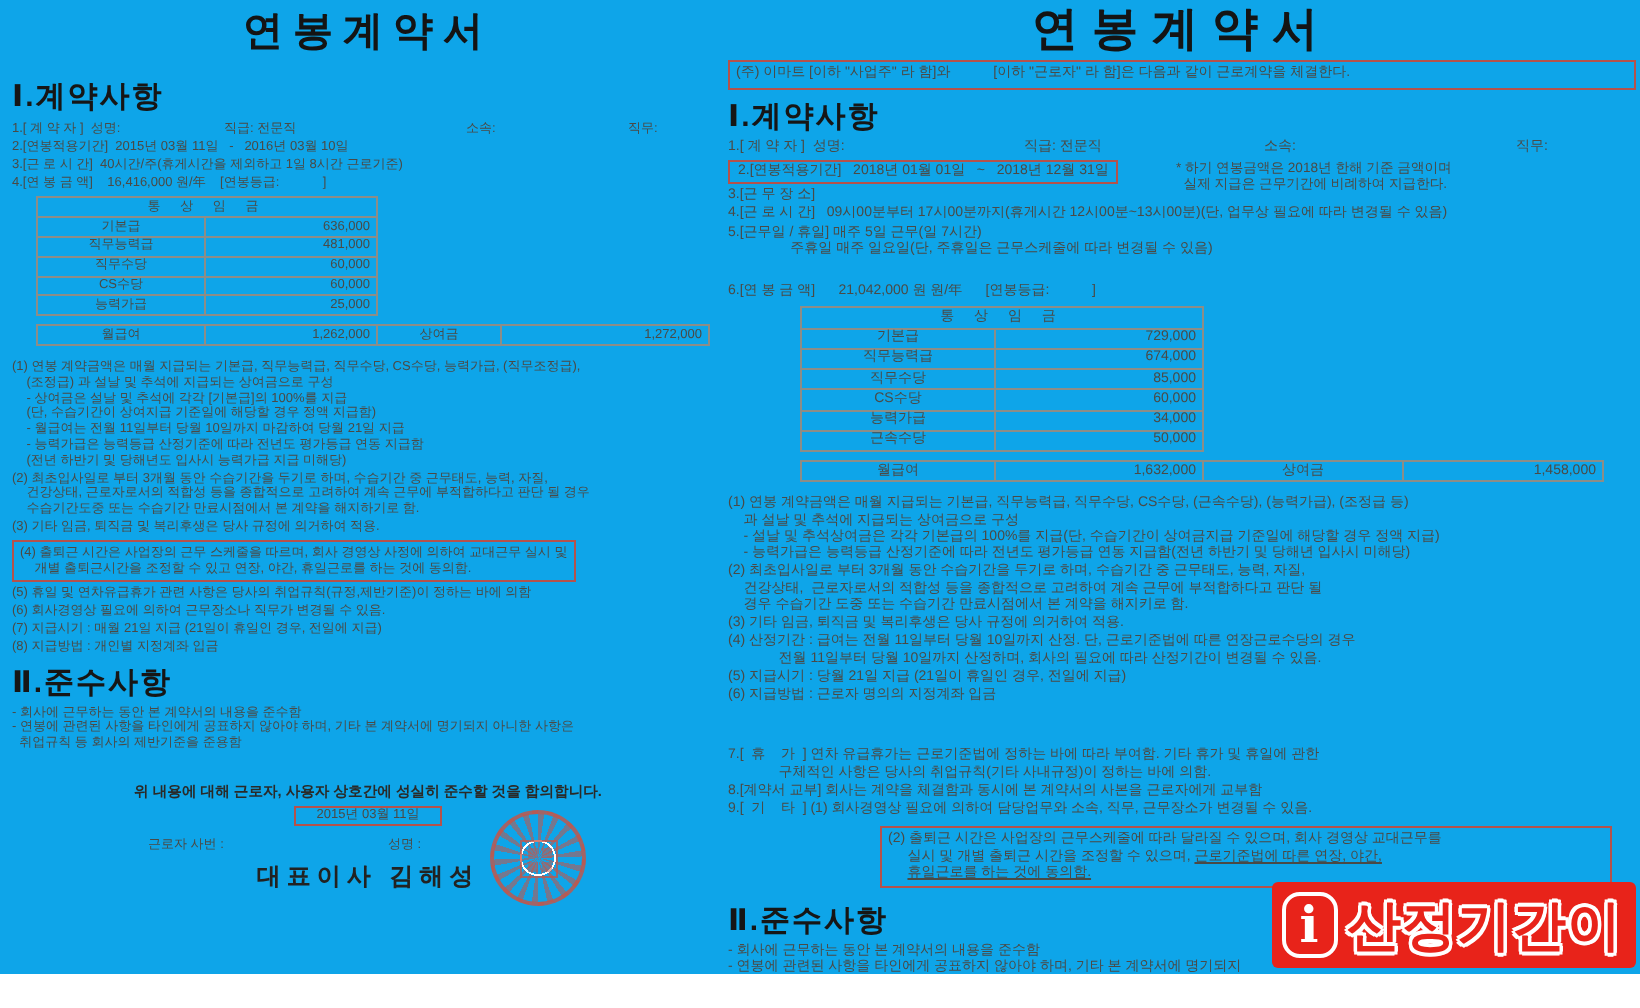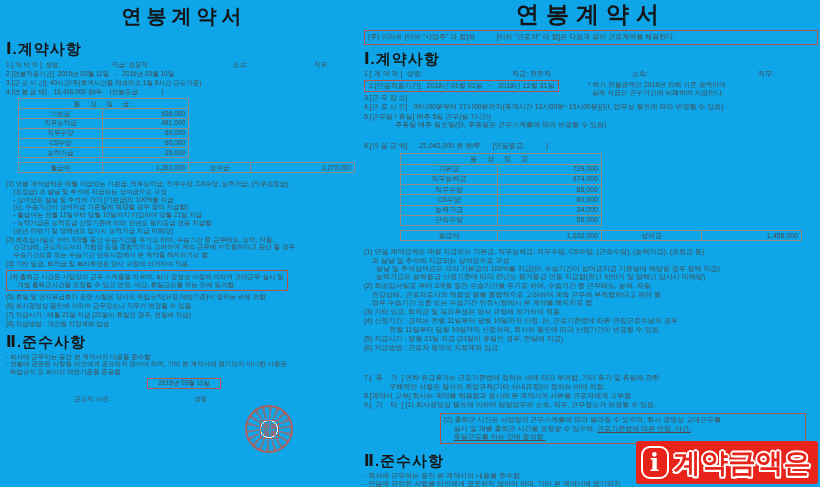--- a/index.html
+++ b/index.html
@@ -164,27 +164,29 @@
       <div class="cline">(6) 회사경영상 필요에 의하여 근무장소나 직무가 변경될 수 있음.</div>
       <div class="cline">(7) 지급시기 : 매월 21일 지급 (21일이 휴일인 경우, 전일에 지급)</div>
       <div class="cline">(8) 지급방법 : 개인별 지정계좌 입금</div>
     </div>
 
     <div class="sec-heading sec-heading2">Ⅱ.준수사항</div>
     <div class="cline">- 회사에 근무하는 동안 본 계약서의 내용을 준수함
 - 연봉에 관련된 사항을 타인에게 공표하지 않아야 하며, 기타 본 계약서에 명기되지 아니한 사항은
   취업규칙 등 회사의 제반기준을 준용함</div>
 
+    <div class="agreement">위 내용에 대해 근로자, 사용자 상호간에 성실히 준수할 것을 합의합니다.</div>
     <div class="date-wrap">
       <span class="red-box date-box">2015년 03월 11일</span>
     </div>
     <div class="sig-row">
       <span style="left:68px">근로자 사번 :</span>
       <span style="left:188px">성명 :</span>
     </div>
+    <div class="ceo">대표이사   김해성</div>
     <div class="stamp">
       <div class="stamp-core"></div>
     </div>
   </div>
 
   <div class="doc doc-right">
     <div class="title">연봉계약서</div>
     <div class="red-box intro-box">(주) 이마트 [이하 "사업주" 라 함]와           [이하 "근로자" 라 함]은 다음과 같이 근로계약을 체결한다.</div>
     <div class="sec-heading">Ⅰ.계약사항</div>
 
@@ -273,16 +275,16 @@
     </div>
 
     <div class="sec-heading sec-heading2">Ⅱ.준수사항</div>
     <div class="cline">- 회사에 근무하는 동안 본 계약서의 내용을 준수함
 - 연봉에 관련된 사항을 타인에게 공표하지 않아야 하며, 기타 본 계약서에 명기되지
   취업규칙 등 회사의 기타 사내규정 및 근로기준법을 준용함</div>
   </div>
 
   <div class="logo">
     <div class="logo-i">i</div>
-    <div class="logo-text">계약금액은</div>
+    <div class="logo-text">산정기간이</div>
   </div>
 
 </div>
 
 </body></html>

